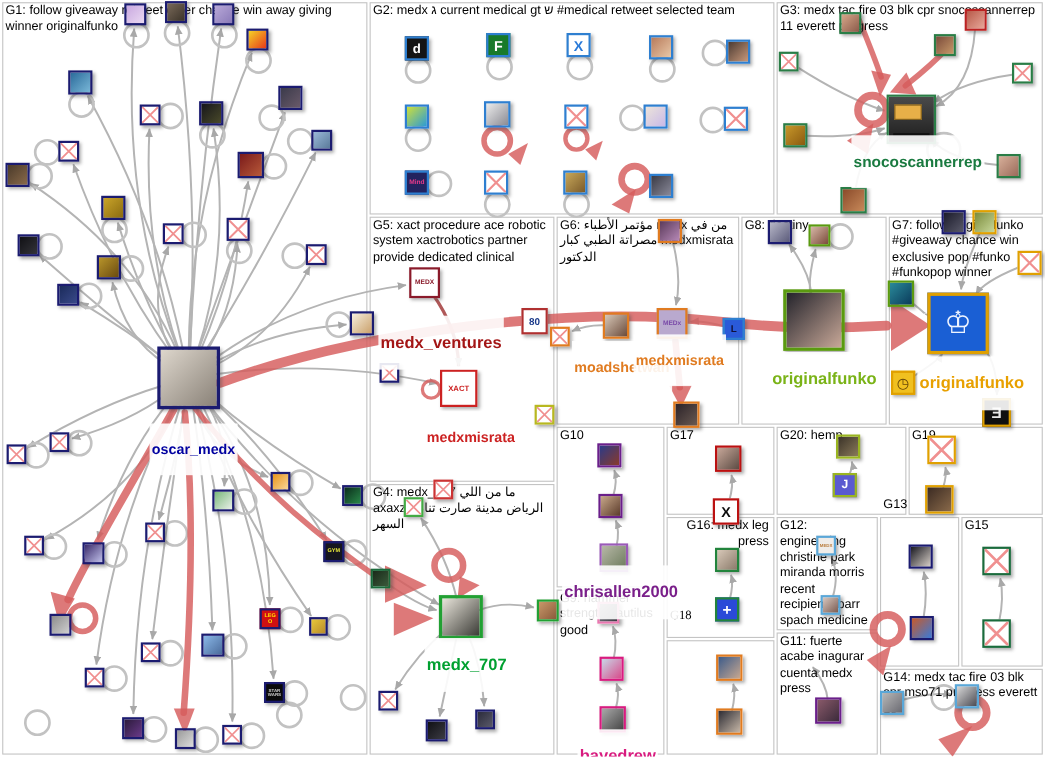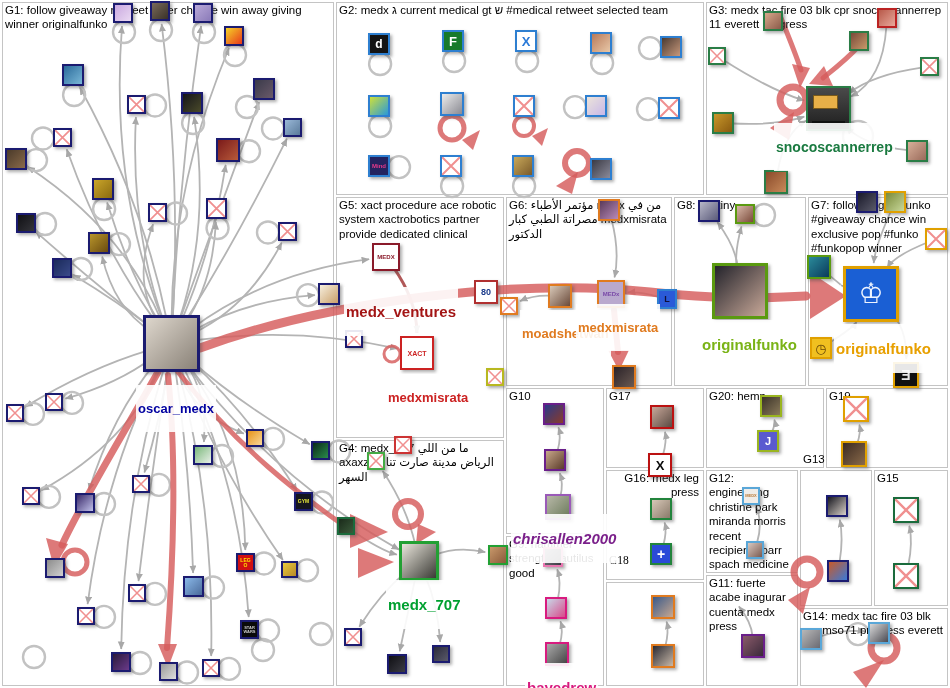--- a/index.html
+++ b/index.html
@@ -512,16 +512,16 @@
   <div id="labels-layer">
       <div class="nlabel" style="left: 136px; top: 385px; color: rgb(0, 0, 160); font-size: 13px;">oscar_medx</div>
       <div class="nlabel" style="left: 344px; top: 287px; color: rgb(163, 21, 21); font-size: 15px;">medx_ventures</div>
       <div class="nlabel" style="left: 386px; top: 374px; color: rgb(204, 34, 34); font-size: 13px;">medxmisrata</div>
       <div class="nlabel" style="left: 520px; top: 310px; color: rgb(224, 123, 32); font-size: 13px;">moadshetwan</div>
       <div class="nlabel" style="left: 576px; top: 304px; color: rgb(224, 123, 32); font-size: 13px;">medxmisrata</div>
       <div class="nlabel" style="left: 700px; top: 320px; color: rgb(122, 179, 23); font-size: 15px;">originalfunko</div>
       <div class="nlabel" style="left: 834px; top: 324px; color: rgb(232, 160, 0); font-size: 15px;">originalfunko</div>
       <div class="nlabel" style="left: 774px; top: 123px; color: rgb(26, 122, 64); font-size: 14px;">snocoscannerrep</div>
       <div class="nlabel" style="left: 386px; top: 580px; color: rgb(0, 160, 48); font-size: 15px;">medx_707</div>
-      <div class="nlabel" style="left: 511px; top: 514px; color: rgb(122, 31, 138); font-size: 15px; font-style: italic;">chrisallen2000</div>
+      <div class="nlabel" style="left: 511px; top: 514px; color: rgb(122, 31, 138); font-size: 15px;">chrisallen2000</div>
       <div class="nlabel" style="left: 525px; top: 663px; color: rgb(216, 27, 127); font-size: 15px;">bayedrew</div>
     </div>
 </div>
 
 </body></html>

